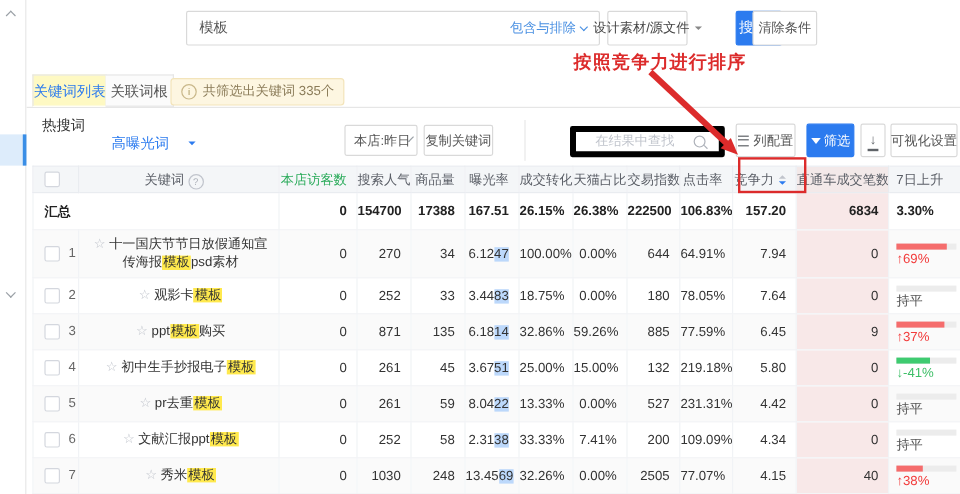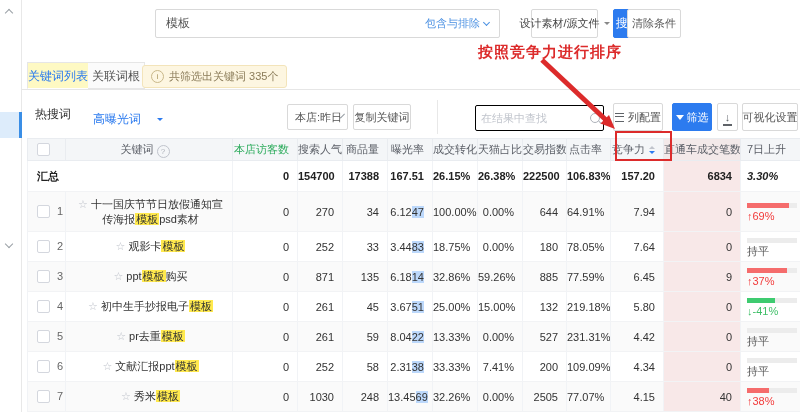--- a/index.html
+++ b/index.html
@@ -15,47 +15,47 @@
   .rail-chev-mid{position:absolute;left:6px;top:236px;}
   .rail-sel{position:absolute;left:0;top:112px;width:19px;height:26px;background:#ddecfb;border-right:3px solid #3a8ee6;}
 
   
   .abs{position:absolute;box-sizing:border-box;}
   .search-box{left:155px;top:9px;width:345px;height:29px;border:1px solid #d9d9d9;border-radius:2px;display:flex;align-items:center;padding:0 10px;background:#fff;}
   .search-box input{flex:1;border:none;outline:none;font-size:12px;color:#555;font-family:inherit;background:transparent;padding:0;}
   .inc-exc{color:#4a90e2;font-size:11px;white-space:nowrap;cursor:pointer;display:flex;align-items:center;gap:4px;}
   .inc-exc .chev{border-color:#4a90e2;width:4px;height:4px;margin-top:-2px;}
   .btn{display:flex;align-items:center;justify-content:center;border:1px solid #d9d9d9;border-radius:2px;background:#fff;color:#555;font-size:11px;cursor:pointer;white-space:nowrap;}
-  .cat-btn{left:506px;top:9px;width:67px;height:29px;gap:4px;color:#444;margin-left:25px;}
+  .cat-btn{left:506px;top:9px;width:67px;height:29px;gap:4px;color:#444;}
   .caret-dn{display:inline-block;width:0;height:0;border:3.5px solid transparent;border-top-color:#888;margin-top:3px;}
   .primary{background:#2c7bef;border-color:#2c7bef;color:#fff;}
   .go-btn{left:581px;top:9px;width:39px;height:29px;font-size:12px;letter-spacing:2px;margin-left:32px;}
   .clear-btn{left:627px;top:9px;width:54px;height:29px;}
 
   
   .anno-text{left:478px;top:43px;color:#dc2b2b;font-size:15px;font-weight:bold;letter-spacing:1px;z-index:20;}
   .overlay-svg{position:absolute;left:0;top:0;width:800px;height:412px;pointer-events:none;z-index:19;}
 
   
   .tabs{left:22px;top:62px;width:778px;height:28px;border-bottom:1px solid #e6e6e6;}
   .tab{position:absolute;top:0;height:27px;line-height:27px;text-align:center;font-size:12px;box-sizing:border-box;cursor:pointer;}
   .tab-active{left:5px;width:62px;background:#fef9c3;border:1px solid #e6e6e6;border-bottom:1px solid #fff;color:#2c7bef;}
   .tab-plain{left:66px;width:57px;background:#fbfbfb;border:1px solid #e6e6e6;border-left:none;color:#555;}
   .badge{position:absolute;left:120px;top:3px;height:21px;line-height:21px;background:#fdf6e1;border:1px solid #f3e4ba;border-radius:3px;padding:0 8px;font-size:11px;color:#8a7b58;display:flex;align-items:center;gap:5px;}
   .i-circle{display:inline-block;width:11px;height:11px;line-height:11px;border:1px solid #c9b88a;border-radius:50%;font-size:8px;text-align:center;color:#a8965e;font-style:normal;}
 
   
-  .hot-label{left:35px;top:106px;font-size:12px;color:#333;}
+  .hot-label{left:35px;top:96px;font-size:12px;color:#333;}
   .word-type{left:93px;top:111px;color:#2c7bef;font-size:12px;display:flex;align-items:center;gap:16px;cursor:pointer;}
   .word-type .caret-dn{border-top-color:#2c7bef;}
   .scope-select{left:287px;top:104px;width:61px;height:26px;justify-content:space-between;padding:0 7px;font-size:11px;color:#555;}
   .scope-select .chev{width:5px;height:5px;margin-top:-2px;}
   .copy-btn{left:353px;top:104px;width:58px;height:26px;}
   .vdiv{left:437px;top:100px;width:1px;height:34px;background:#e8e8e8;}
-  .find-box{left:475px;top:105px;width:129px;height:26px;border:1px solid #000000;border-radius:2px;display:flex;align-items:center;padding:0 3px;}
+  .find-box{left:475px;top:105px;width:129px;height:26px;border:5px solid #000000;border-radius:2px;display:flex;align-items:center;padding:0 14px;}
   .find-box input{flex:1;border:none;outline:none;font-size:11px;color:#555;font-family:inherit;width:80px;}
   .find-box input::placeholder{color:#c0c4cc;}
   .mag{position:relative;width:8px;height:8px;border:1.4px solid #aeb2ba;border-radius:50%;flex:none;}
   .mag::after{content:"";position:absolute;width:4px;height:1.4px;background:#aeb2ba;transform:rotate(45deg);right:-3px;bottom:-1px;}
   .colcfg-btn{left:613px;top:103px;width:50px;height:28px;gap:4px;}
   .cols-ico{display:inline-block;width:9px;height:7px;border-top:1.5px solid #5f6368;border-bottom:1.5px solid #5f6368;position:relative;}
   .cols-ico::after{content:"";position:absolute;left:0;right:0;top:2.2px;height:1.5px;background:#5f6368;}
   .filter-btn{left:672px;top:103px;width:40px;height:28px;gap:3px;font-size:11px;}
   .funnel{display:inline-block;width:0;height:0;border-left:4px solid transparent;border-right:4px solid transparent;border-top:5px solid #fff;}
   .dl-btn{left:717px;top:103px;width:21px;height:28px;}
@@ -214,21 +214,21 @@
             <td class="num">154700</td>
             <td class="num">17388</td>
             <td class="num">167.51</td>
             <td class="num">26.15%</td>
             <td class="num">26.38%</td>
             <td class="num">222500</td>
             <td class="num">106.83%</td>
             <td class="num">157.20</td>
             <td class="num ztc">6834</td>
             <td class="trend-c">
-              <div class="t-lbl" style="font-weight: bold; font-style: italic;">3.30%</div>
+              <div class="t-lbl" style="font-weight: bold;">3.30%</div>
             </td>
           </tr>
           <tr class="stripe tall">
             <td class="chk first"><span class="cb"></span><span class="rownum">1</span></td>
             <td class="kw"><span class="star">☆</span>十一国庆节节日放假通知宣传海报<span class="hl">模板</span>psd素材</td>
             <td class="num">0</td>
             <td class="num">270</td>
             <td class="num">34</td>
             <td class="num">6.12<span class="exp-hl">47</span></td>
             <td class="num">100.00%</td>

